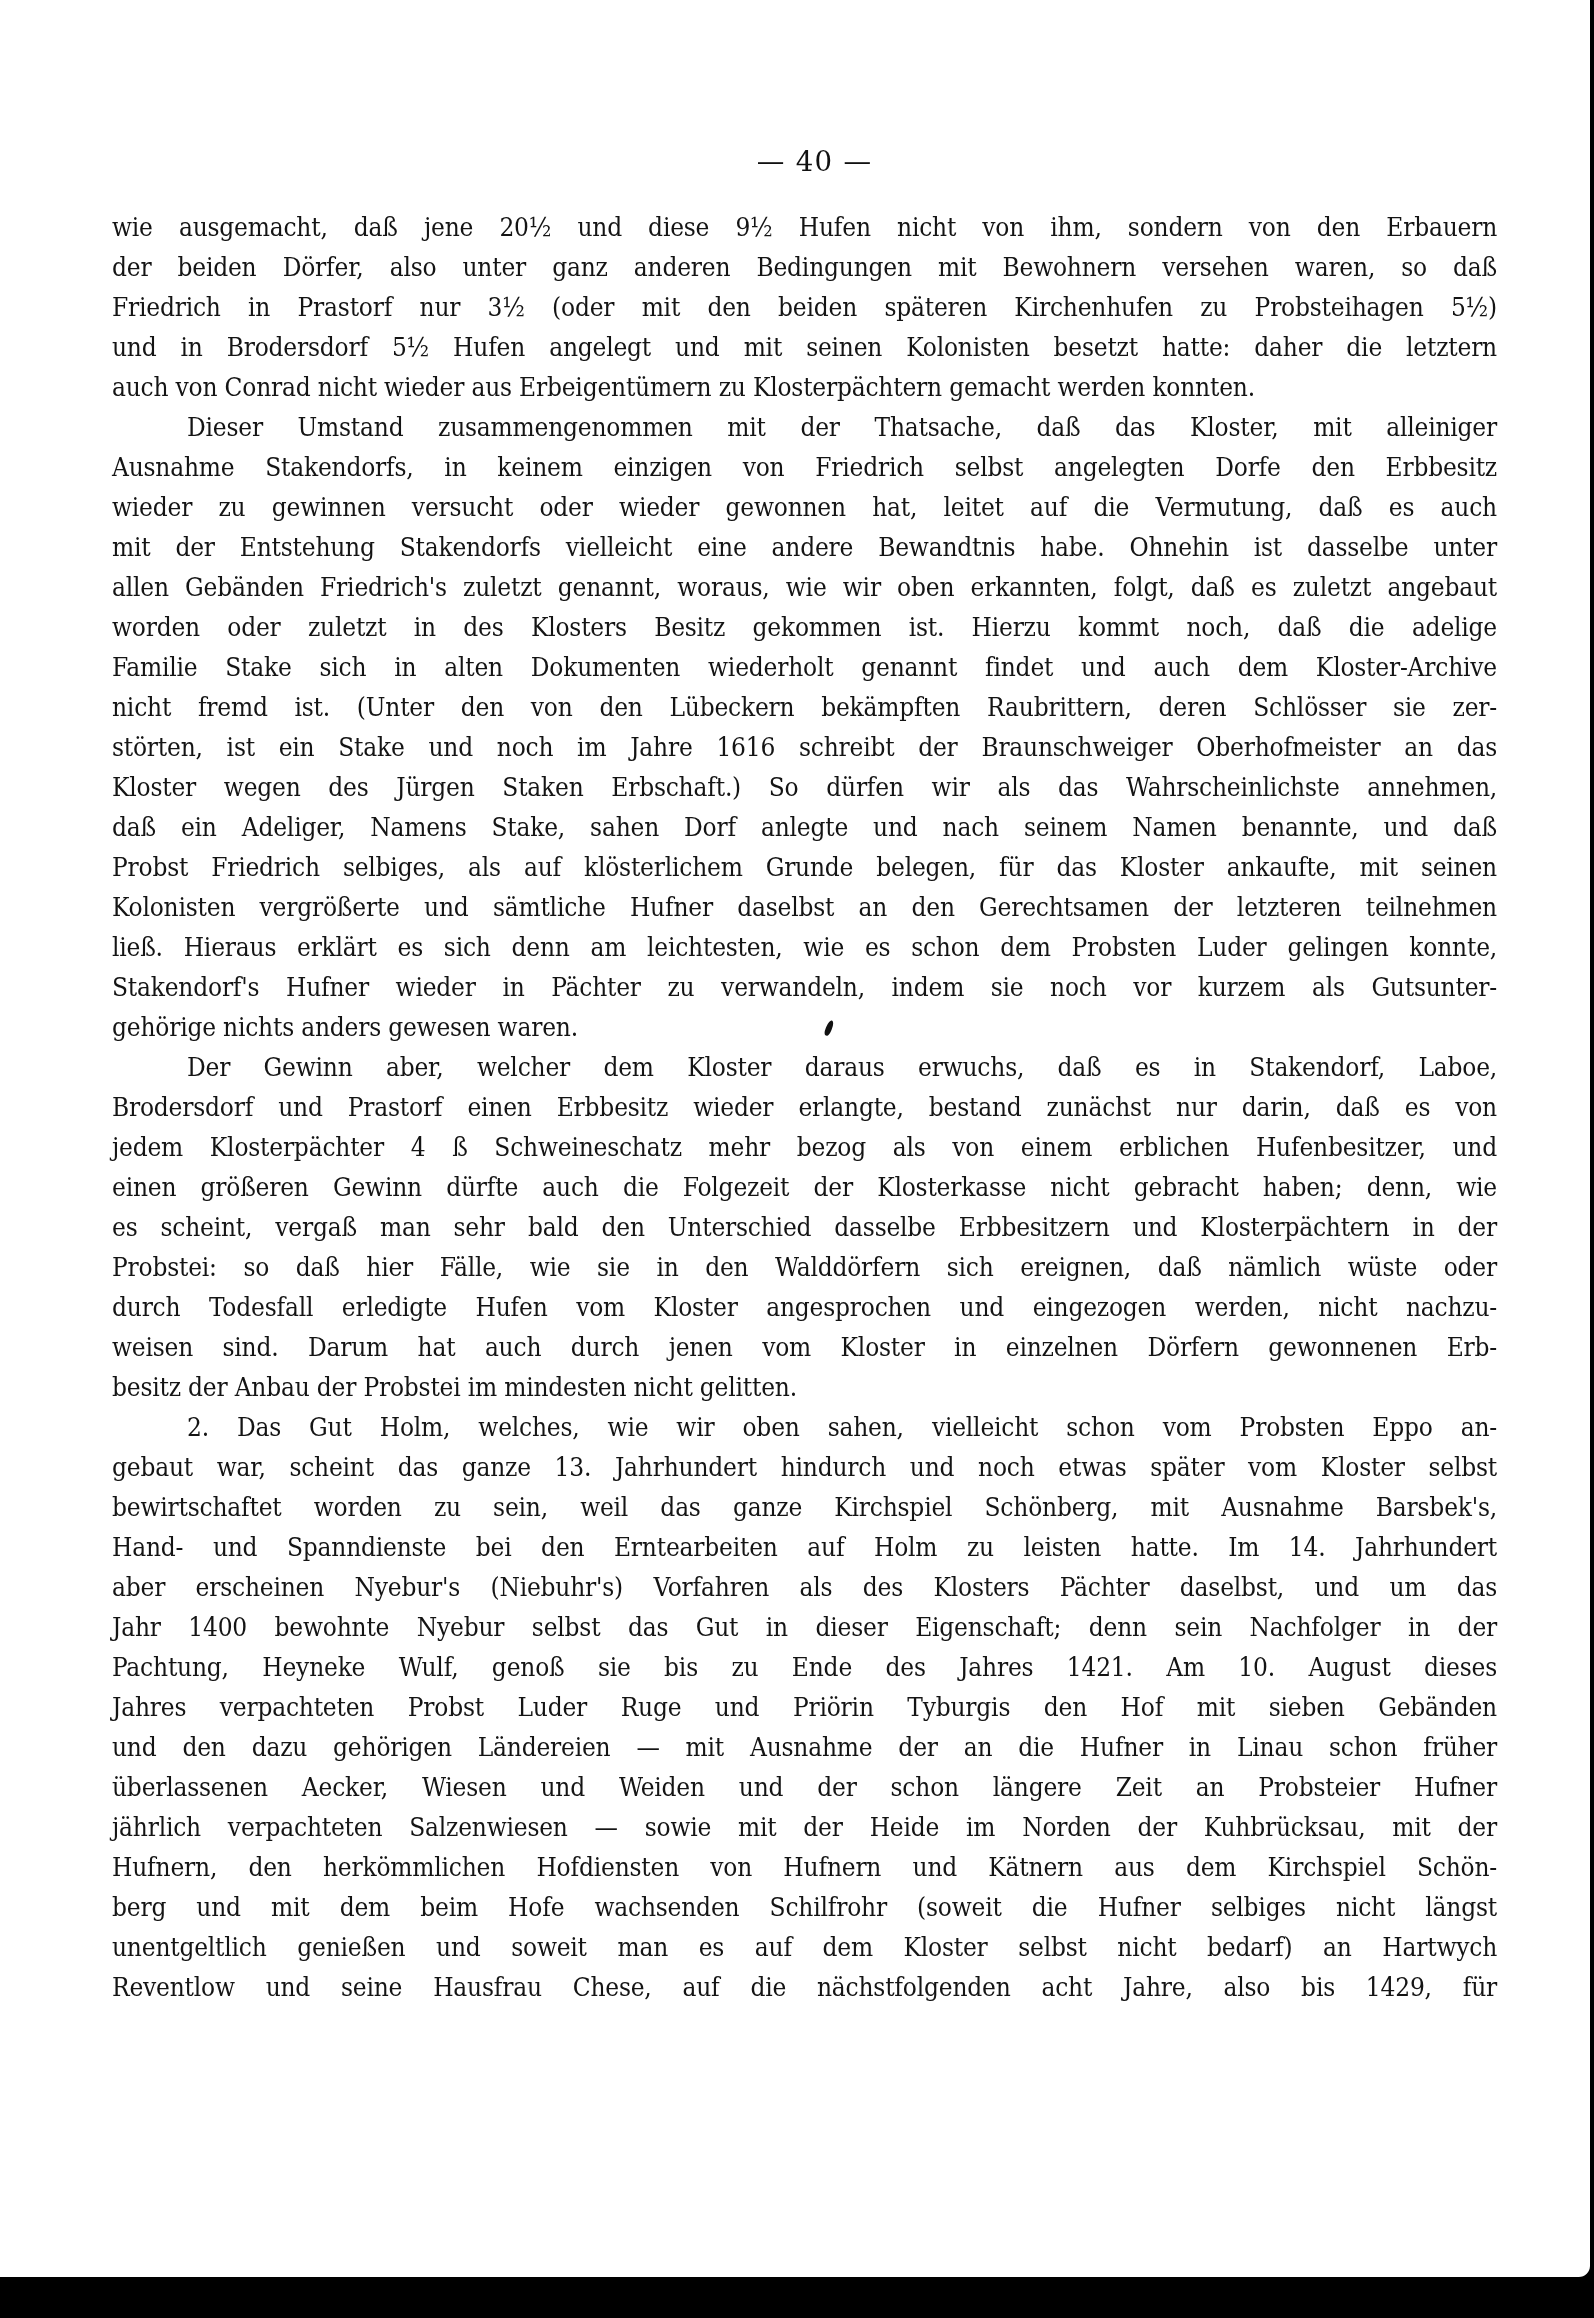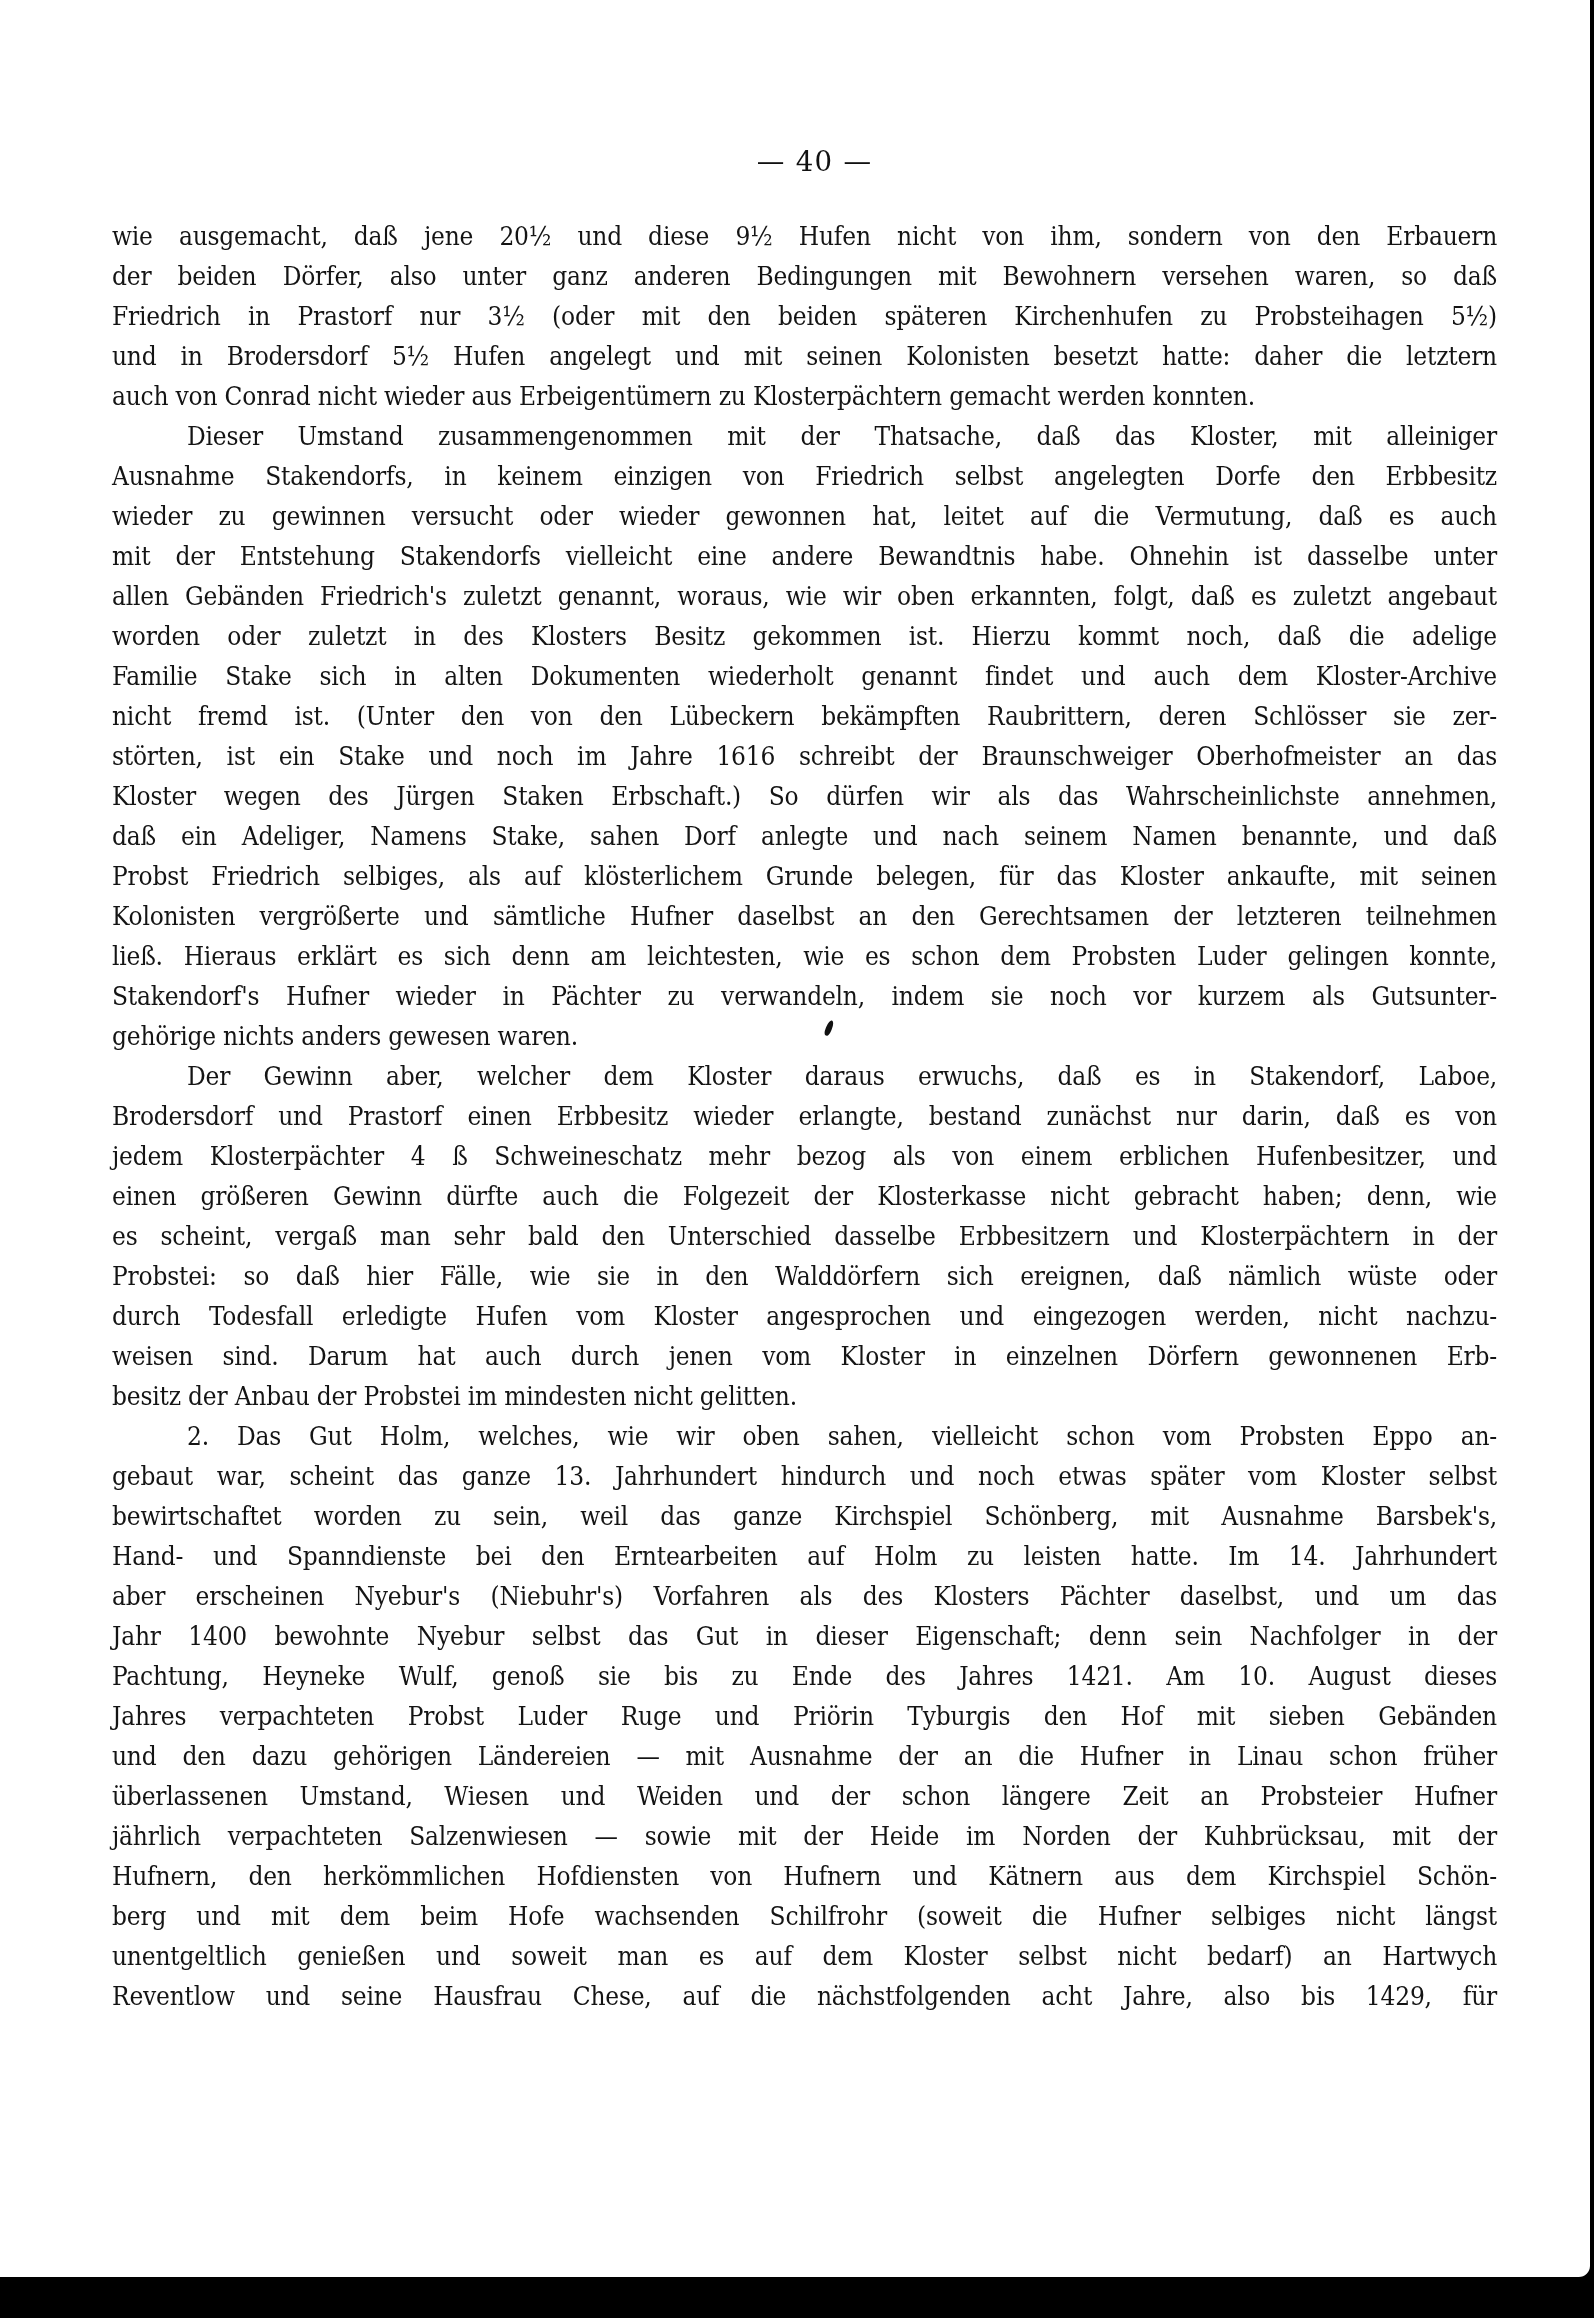--- a/index.html
+++ b/index.html
@@ -29,21 +29,21 @@
       width: 1595px;
       text-align: center;
       font-family: "DejaVu Serif", serif;
       font-size: 27.6px;
       color: #111111;
       letter-spacing: 1.3px;
     }
     .text-block {
       position: absolute;
       left: 112px;
-      top: 216px;
+      top: 207px;
       width: 1385px;
       font-family: "DejaVu Serif", serif;
       font-size: 26px;
       color: #141414;
     }
     .line {
       height: 40px;
       line-height: 40px;
       white-space: nowrap;
       text-align: justify;
@@ -135,21 +135,21 @@
       <div>
         <div class="line indent">2. Das Gut Holm, welches, wie wir oben sahen, vielleicht schon vom Probsten Eppo an-</div>
         <div class="line">gebaut war, scheint das ganze 13. Jahrhundert hindurch und noch etwas später vom Kloster selbst</div>
         <div class="line">bewirtschaftet worden zu sein, weil das ganze Kirchspiel Schönberg, mit Ausnahme Barsbek's,</div>
         <div class="line">Hand- und Spanndienste bei den Erntearbeiten auf Holm zu leisten hatte. Im 14. Jahrhundert</div>
         <div class="line">aber erscheinen Nyebur's (Niebuhr's) Vorfahren als des Klosters Pächter daselbst, und um das</div>
         <div class="line">Jahr 1400 bewohnte Nyebur selbst das Gut in dieser Eigenschaft; denn sein Nachfolger in der</div>
         <div class="line">Pachtung, Heyneke Wulf, genoß sie bis zu Ende des Jahres 1421. Am 10. August dieses</div>
         <div class="line">Jahres verpachteten Probst Luder Ruge und Priörin Tyburgis den Hof mit sieben Gebänden</div>
         <div class="line">und den dazu gehörigen Ländereien — mit Ausnahme der an die Hufner in Linau schon früher</div>
-        <div class="line">überlassenen Umstand, Wiesen und Weiden und der schon längere Zeit an Probsteier Hufner</div>
+        <div class="line">überlassenen Aecker, Wiesen und Weiden und der schon längere Zeit an Probsteier Hufner</div>
         <div class="line">jährlich verpachteten Salzenwiesen — sowie mit der Heide im Norden der Kuhbrücksau, mit der</div>
         <div class="line">Hufnern, den herkömmlichen Hofdiensten von Hufnern und Kätnern aus dem Kirchspiel Schön-</div>
         <div class="line">berg und mit dem beim Hofe wachsenden Schilfrohr (soweit die Hufner selbiges nicht längst</div>
         <div class="line">unentgeltlich genießen und soweit man es auf dem Kloster selbst nicht bedarf) an Hartwych</div>
         <div class="line">Reventlow und seine Hausfrau Chese, auf die nächstfolgenden acht Jahre, also bis 1429, für</div>
       </div>
     </div>
 </div>
 <div class="right-edge dark"></div>
 <div class="bottom-band"></div>

